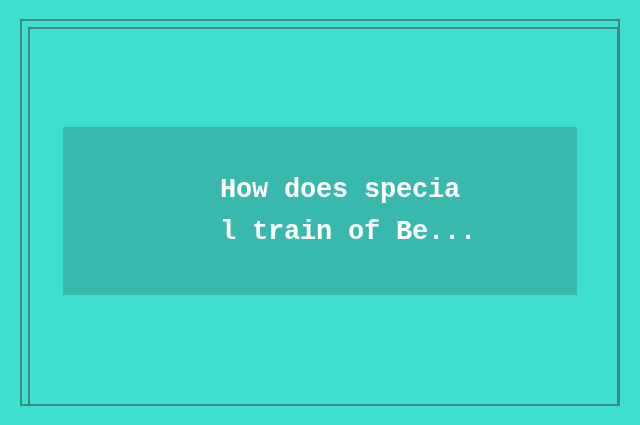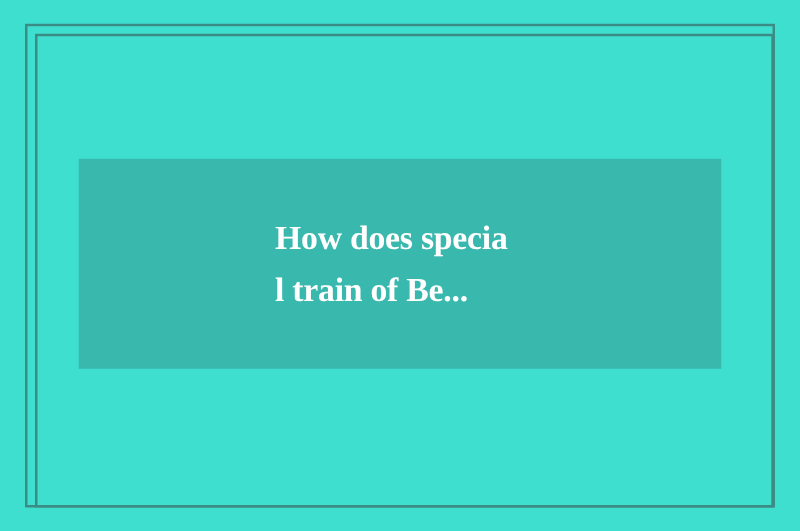--- a/index.html
+++ b/index.html
@@ -53,21 +53,21 @@
     height: 168px;
     background: #39b8ad;
     box-sizing: border-box;
     display: flex;
     flex-direction: column;
     justify-content: center;
   }
 
   .panel-title {
     color: #ffffff;
-    font-family: Liberation Serif, serif;
+    font-family: Liberation Mono, monospace;
     font-weight: bold;
     font-size: 27px;
     line-height: 42px;
     letter-spacing: -0.2px;
     padding-left: 157px;
     padding-right: 20px;
     margin: 0;
     text-align: left;
     white-space: pre-line;
     word-break: break-all;

